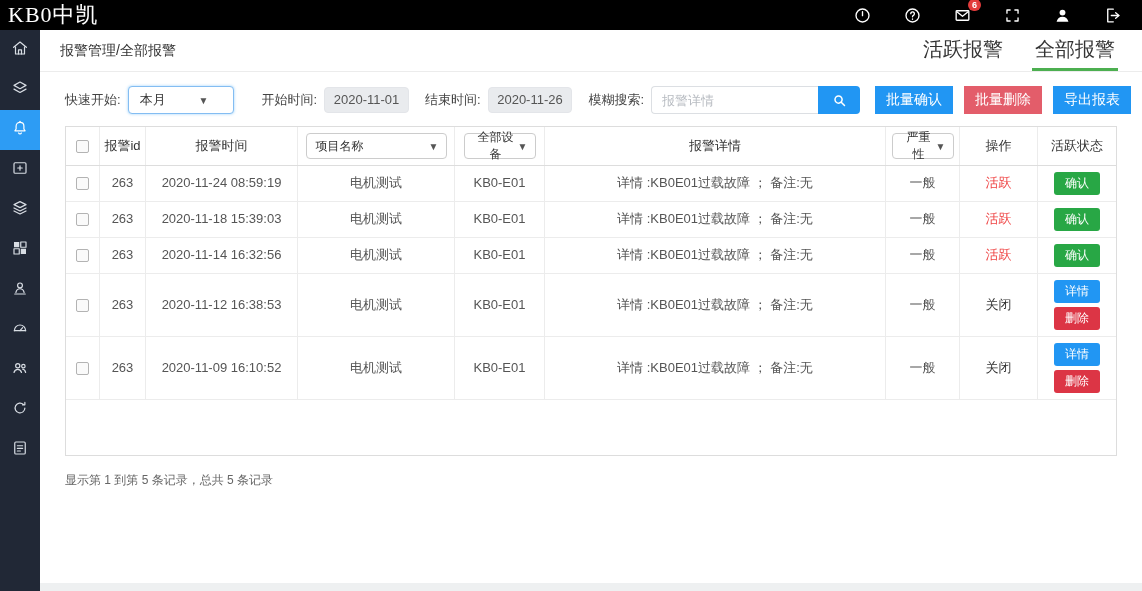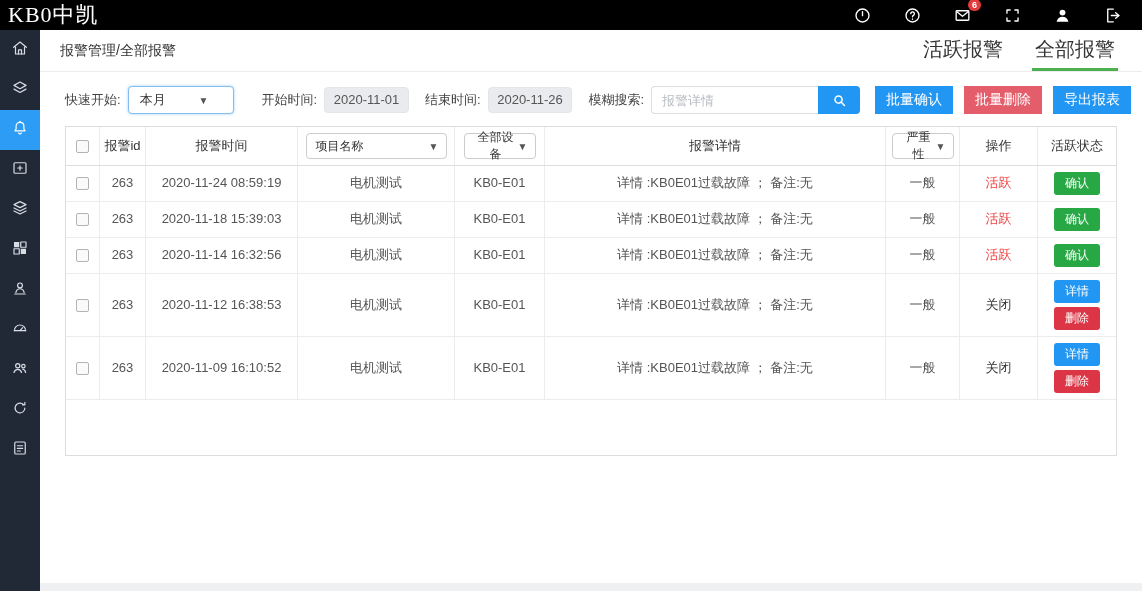--- a/index.html
+++ b/index.html
@@ -346,13 +346,14 @@
           <div class="td">一般</div>
           <div class="td st-closed">关闭</div>
           <div class="td c-actions">
             <button class="abtn ab-detail">详情</button>
             <button class="abtn ab-delete">删除</button>
           </div>
         </div>
       </div>
   </div>
 
+  <div class="summary">显示第 1 到第 5 条记录，总共 5 条记录</div>
 </div>
 
 </body></html>

